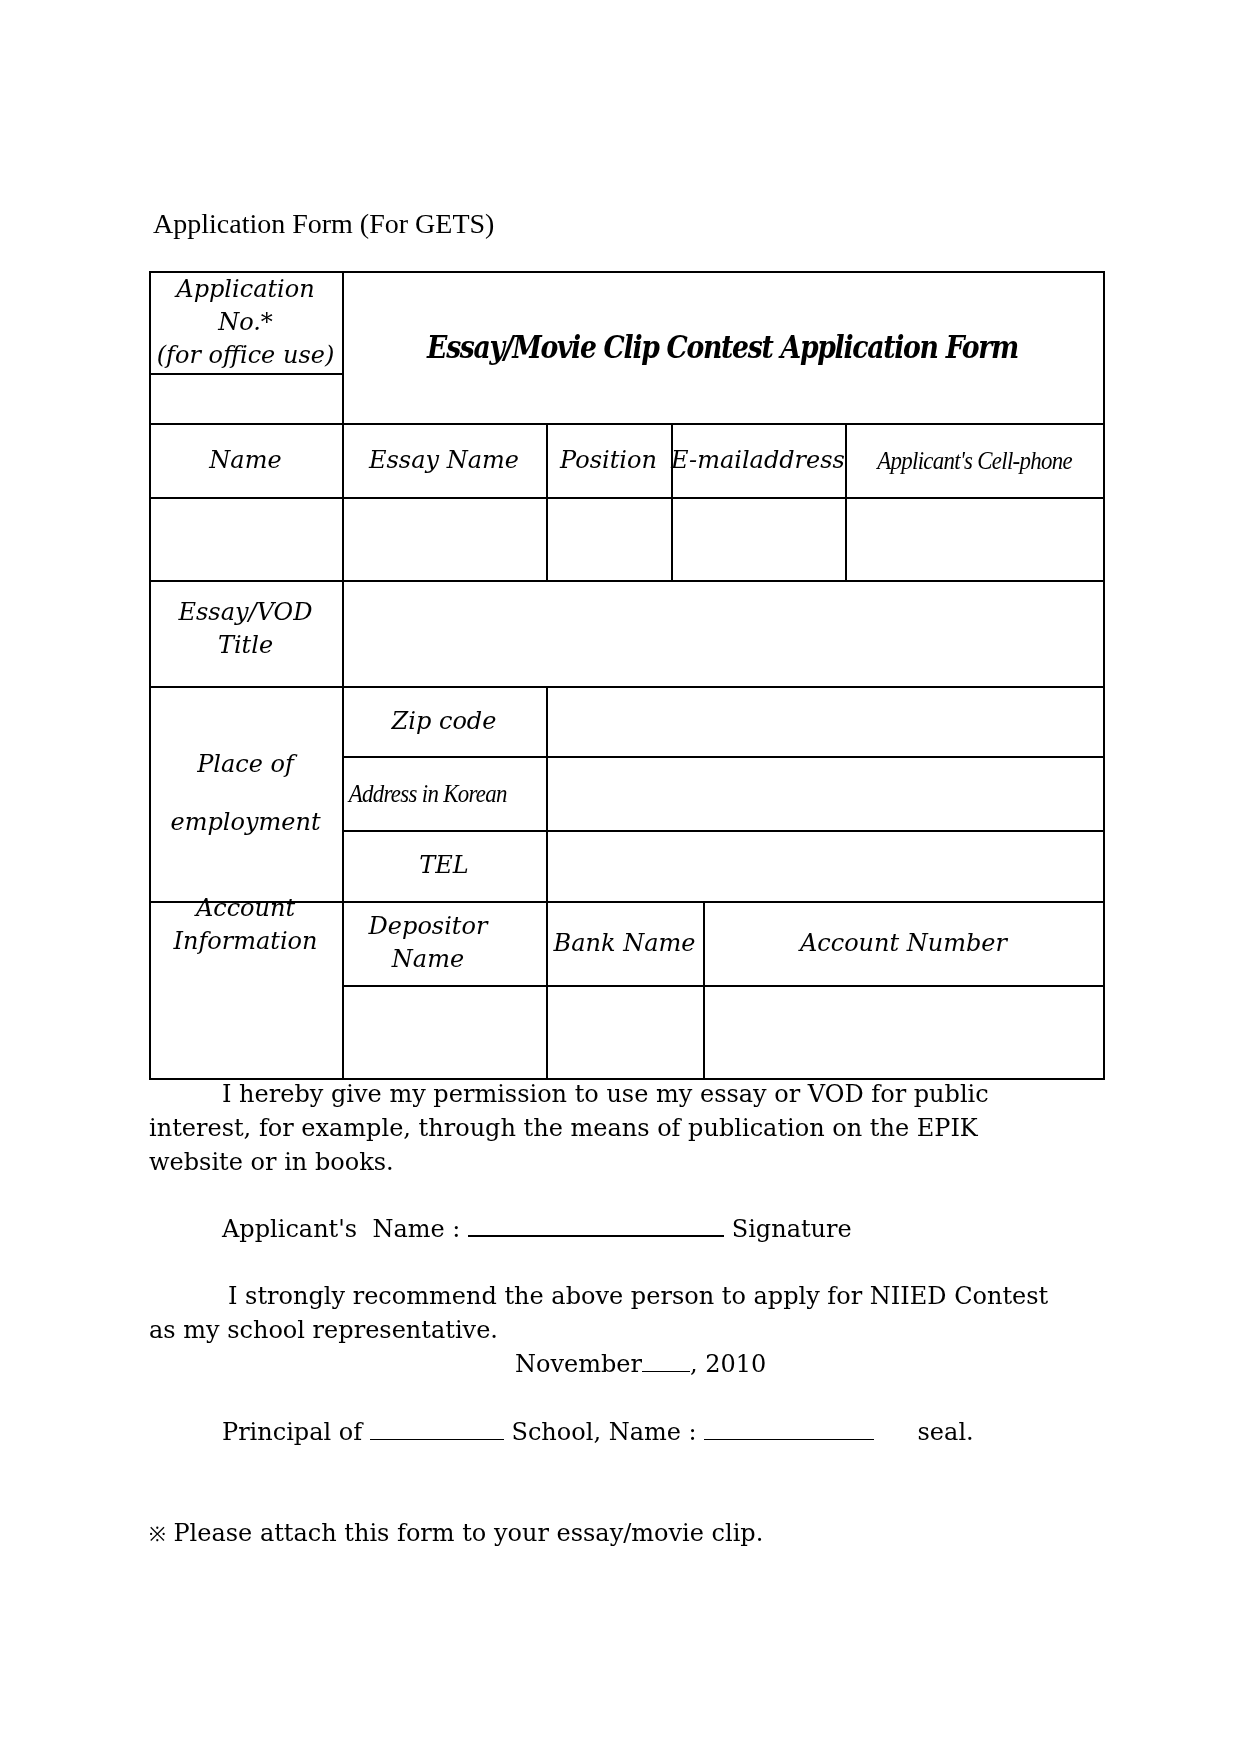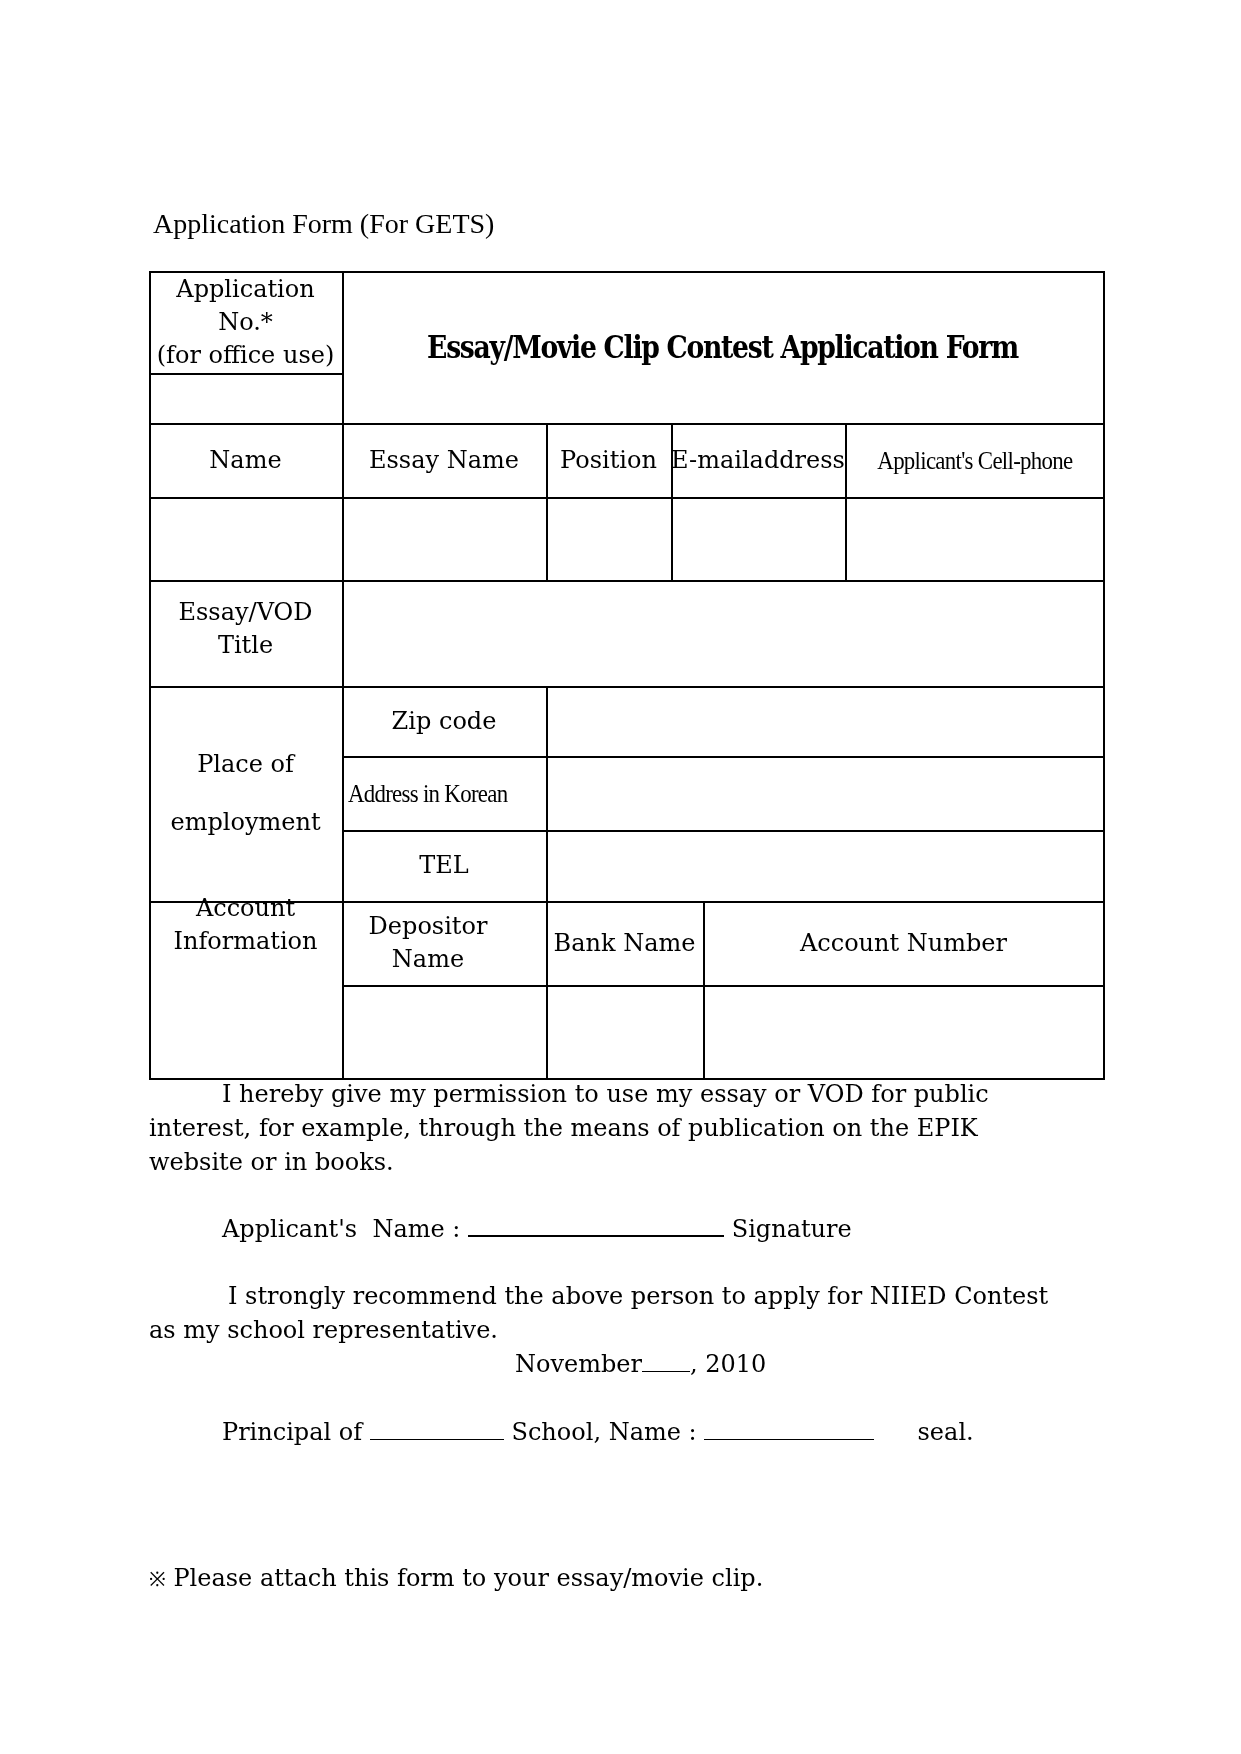--- a/index.html
+++ b/index.html
@@ -1,20 +1,20 @@
 <!DOCTYPE html>
 <html><head>
 <meta charset="utf-8">
 <style>
   html, body { margin: 0; padding: 0; background: #ffffff; }
   body { width: 1241px; height: 1754px; position: relative; overflow: hidden; color: #000; }
   .abs { position: absolute; }
   .heading { left: 153px; top: 208px; font-size: 28px; font-family: "Liberation Serif", serif; white-space: nowrap; }
 
-  .cell { position: absolute; box-sizing: border-box; display: flex; align-items: center; justify-content: center; text-align: right; font-family: "DejaVu Serif", serif; font-size: 24px; line-height: 33px; }
+  .cell { position: absolute; box-sizing: border-box; display: flex; align-items: center; justify-content: center; text-align: right; font-family: "DejaVu Serif", serif; font-size: 24px; line-height: 33px; font-style: italic; }
   .narrow { font-family: "Liberation Serif", serif; font-size: 26px; letter-spacing: -0.8px; transform: scaleX(0.88); }
   .hline, .vline { position: absolute; background: #000; }
   .hline { height: 1.5px; }
   .vline { width: 1.5px; }
 
   .title { font-family: "DejaVu Serif", serif; font-weight: bold; font-size: 31px; letter-spacing: -1.5px; transform: scaleX(0.86); white-space: nowrap; }
 
   .para { position: absolute; font-family: "DejaVu Serif", serif; font-size: 24px; line-height: 34px; white-space: nowrap; }
   .blank { display: inline-block; border-bottom: 2px solid #000; vertical-align: baseline; height: 22px; }
 </style>
@@ -128,16 +128,16 @@
 
 <div class="para" style="left:222px; top:1415px;">
   <span>Principal of</span>
   <span class="blank" style="width:134px; height:20px; border-bottom-width:1.5px;"></span>
   <span>School, Name :</span>
   <span class="blank" style="width:170px; height:20px; border-bottom-width:1.5px;"></span>
   <span style="display:inline-block; width:28px;"></span>
   <span>seal.</span>
 </div>
 
-<div class="para" style="left:149px; top:1561px;text-align:right;">
+<div class="para" style="left:149px; top:1516px;text-align:right;">
   <span style="font-size:20px;">※</span>
   <span>Please attach this form to your essay/movie clip.</span>
 </div>
 
 </body></html>

